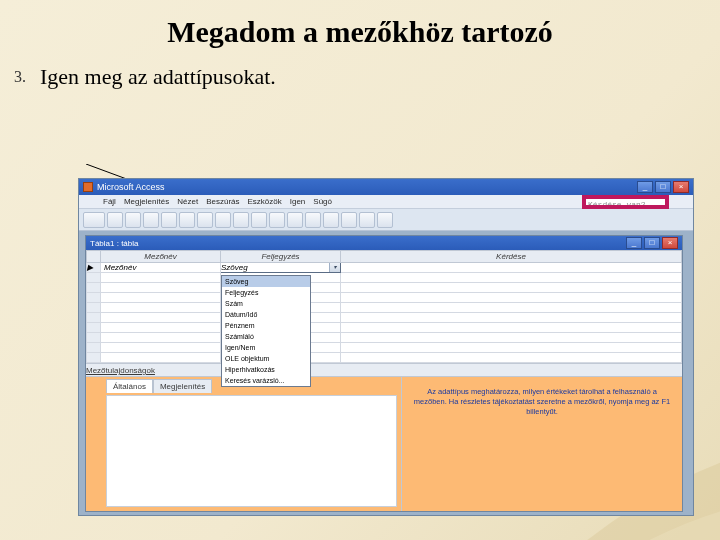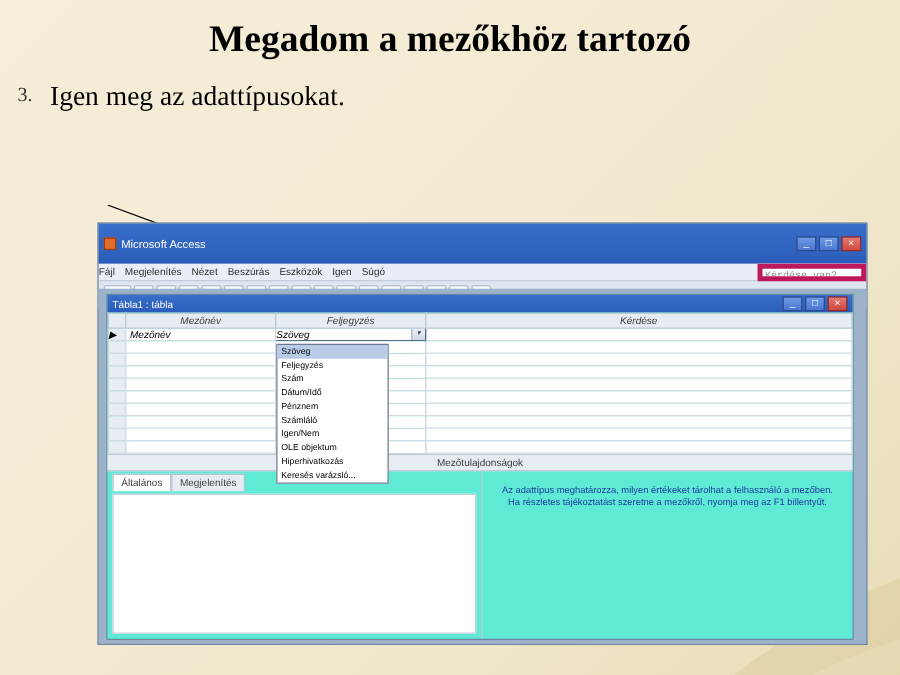--- a/index.html
+++ b/index.html
@@ -47,21 +47,21 @@
     top: 178px;
     width: 616px;
     height: 338px;
     background: #9db2c9;
     border: 1px solid #6f86a0;
     font-family: Tahoma, Arial, sans-serif;
     font-size: 8px;
     color: #000;
   }
   .titlebar {
-    height: 32px;
+    height: 16px;
     background: linear-gradient(#3a6ecb, #2b5cb9);
     color: #fff;
     display: flex;
     align-items: center;
     padding: 0 4px;
     font-size: 9px;
     justify-content: center;
   }
   .titlebar .ico {
     width: 10px; height: 10px;
@@ -81,21 +81,21 @@
     font-size: 8px;
   }
   .winbtn.close { background: linear-gradient(#e77b6f,#cf4a3e); border-color:#8f2a2a;}
   .menubar {
     height: 14px;
     background: #e9eef6;
     border-bottom: 1px solid #c4cedc;
     display: flex;
     align-items: center;
     gap: 8px;
-    padding: 0 0;
+    padding: 0 24px;
     font-size: 8px;
     color: #2a2a2a;
   }
   .toolbar {
     height: 22px;
     background: #dde6f1;
     border-bottom: 1px solid #b7c4d6;
     display: flex;
     align-items: center;
     padding: 0 4px;
@@ -124,21 +124,21 @@
     position: absolute;
     left: 0; right: 0;
     top: 52px; bottom: 0;
     background: #9db2c9;
   }
   .childwin {
     position: absolute;
     left: 6px; top: 4px;
     width: 598px;
     border: 1px solid #6f86a0;
-    background: #5eead4;
+    background: #fdba74;
   }
   .childtitle {
     height: 14px;
     background: linear-gradient(#3a6ecb,#2b5cb9);
     color: #fff;
     display: flex;
     align-items: center;
     padding: 0 4px;
     font-size: 8px;
   }
@@ -199,24 +199,24 @@
     text-align: center;
     line-height: 8px;
     font-size: 6px;
     color: #3a4a60;
   }
   .propsbar {
     height: 14px;
     background: #e7ecf3;
     border-top: 1px solid #c0c8d4;
     border-bottom: 1px solid #c0c8d4;
-    text-align: center;
     font-size: 8px;
     line-height: 14px;
     color: #3a3a3a;
+    text-decoration: underline;
   }
   .propsarea {
     display: flex;
     height: 134px;
   }
   .tabs {
     display: flex;
     gap: 0;
     font-size: 8px;
   }
@@ -227,20 +227,21 @@
     border-bottom: none;
     color: #3a3a3a;
   }
   .tab.active {
     background: #fff;
   }
   .propsleft {
     width: 300px;
     padding: 2px 4px;
     border-right: 1px solid #c0c8d4;
+    margin-left: 16px;
   }
   .propbox {
     border: 1px solid #c7cfda;
     height: 112px;
     background: #fff;
     margin-top: 2px;
   }
   .propsright {
     flex: 1;
     display: flex;

